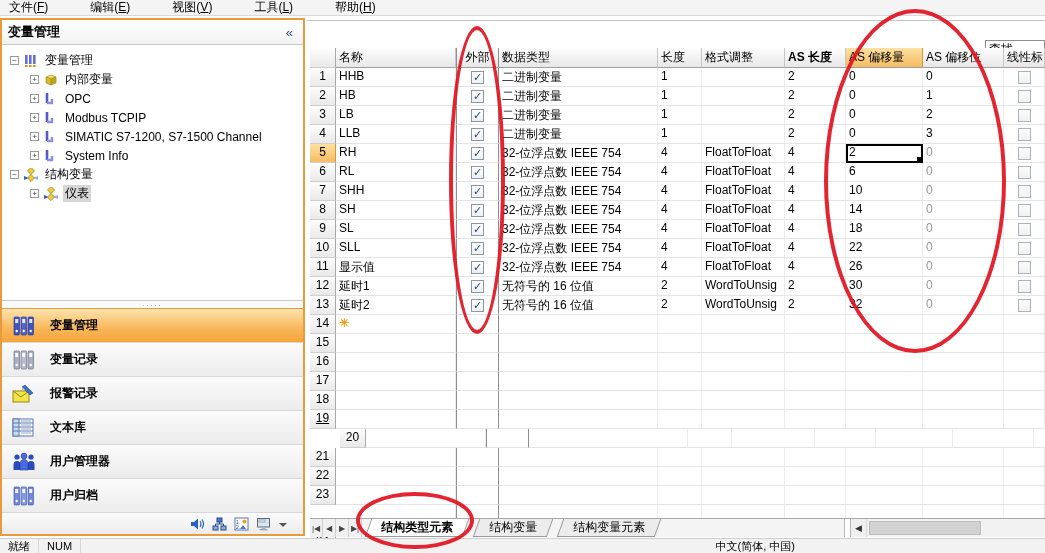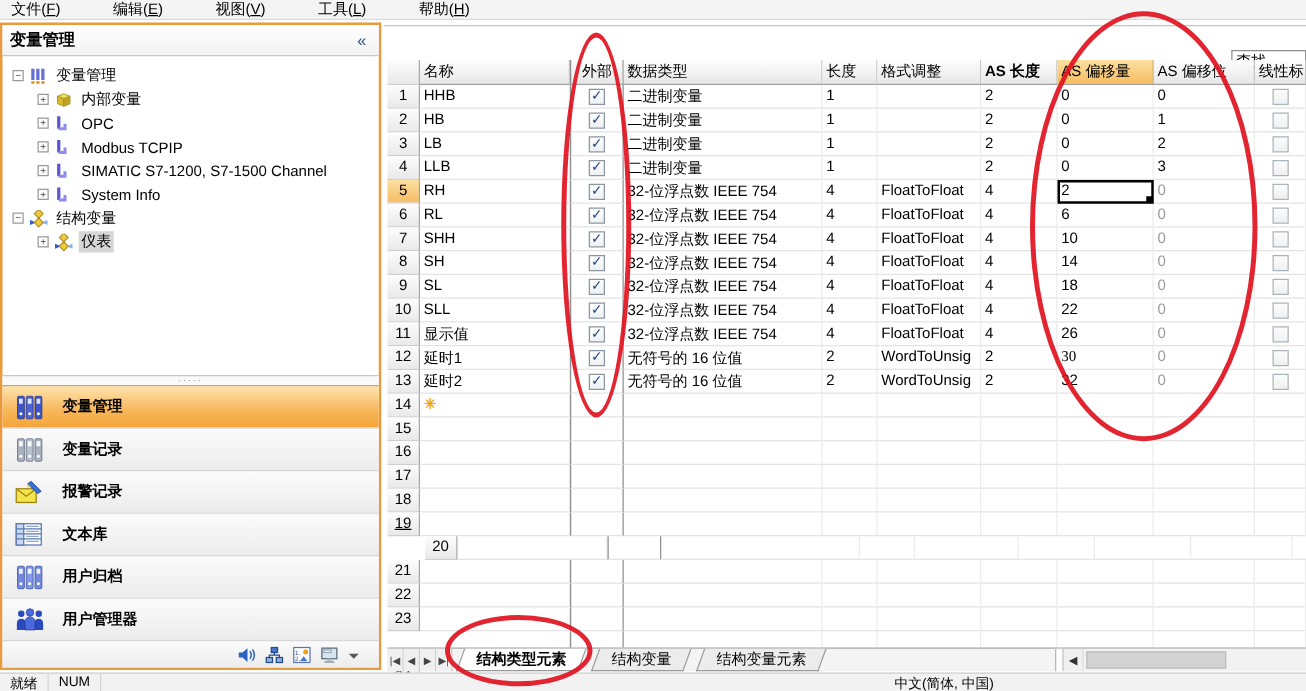--- a/index.html
+++ b/index.html
@@ -255,50 +255,50 @@
               <line x1="9" y1="4" x2="19" y2="4"></line>
               <line x1="9" y1="8" x2="19" y2="8"></line>
               <line x1="9" y1="12" x2="19" y2="12"></line>
               <line x1="9" y1="16" x2="19" y2="16"></line>
             </g>
           </svg></span>
         <span class="nav-label">文本库</span>
       </div>
       <div class="nav-item">
         <span class="nav-ico"><svg width="24" height="22">
+            <g fill="#2a4ac0">
+              <circle cx="5" cy="6" r="2.6"></circle>
+              <path d="M1.5 19 v-5 q0-4 3.5-4 t3.5 4 v5 z"></path>
+              <circle cx="19" cy="6" r="2.6"></circle>
+              <path d="M15.5 19 v-5 q0-4 3.5-4 t3.5 4 v5 z"></path>
+            </g>
+            <g fill="#4a6ae0" stroke="#1a307e" stroke-width=".5">
+              <circle cx="12" cy="5" r="3"></circle>
+              <path d="M8 19 v-6 q0-4.5 4-4.5 t4 4.5 v6 z"></path>
+            </g>
+          </svg></span>
+        <span class="nav-label">用户管理器</span>
+      </div>
+      <div class="nav-item">
+        <span class="nav-ico"><svg width="24" height="22">
             <g stroke="#3a4ea0" stroke-width=".6">
               <rect x="2" y="2" width="5.5" height="18" rx="1" fill="#7288dc"></rect>
               <rect x="9" y="2" width="5.5" height="18" rx="1" fill="#8098e6"></rect>
               <rect x="16" y="2" width="5.5" height="18" rx="1" fill="#7288dc"></rect>
             </g>
             <g fill="#fff">
               <circle cx="4.7" cy="16" r="1.2"></circle>
               <circle cx="11.7" cy="16" r="1.2"></circle>
               <circle cx="18.7" cy="16" r="1.2"></circle>
               <rect x="3.2" y="4" width="3" height="4" opacity=".9"></rect>
               <rect x="10.2" y="4" width="3" height="4" opacity=".9"></rect>
               <rect x="17.2" y="4" width="3" height="4" opacity=".9"></rect>
             </g>
           </svg></span>
         <span class="nav-label">用户归档</span>
-      </div>
-      <div class="nav-item">
-        <span class="nav-ico"><svg width="24" height="22">
-            <g fill="#2a4ac0">
-              <circle cx="5" cy="6" r="2.6"></circle>
-              <path d="M1.5 19 v-5 q0-4 3.5-4 t3.5 4 v5 z"></path>
-              <circle cx="19" cy="6" r="2.6"></circle>
-              <path d="M15.5 19 v-5 q0-4 3.5-4 t3.5 4 v5 z"></path>
-            </g>
-            <g fill="#4a6ae0" stroke="#1a307e" stroke-width=".5">
-              <circle cx="12" cy="5" r="3"></circle>
-              <path d="M8 19 v-6 q0-4.5 4-4.5 t4 4.5 v6 z"></path>
-            </g>
-          </svg></span>
-        <span class="nav-label">用户管理器</span>
       </div>
     </div>
   <div id="lp-footer">
       <span class="ftr-ico"><svg width="15" height="14">
           <polygon points="1,5 4,5 8,1.5 8,12.5 4,9 1,9" fill="#2b63c0"></polygon>
           <path d="M10 4 q2 3 0 6 M12 2.5 q3 4.5 0 9" stroke="#2b63c0" fill="none" stroke-width="1.2"></path>
         </svg></span>
       <span class="ftr-ico"><svg width="15" height="14">
           <rect x="5" y="1" width="5" height="4" fill="#4a78c8" stroke="#24488c"></rect>
           <rect x="1" y="9" width="5" height="4" fill="#8cb0e0" stroke="#24488c"></rect>
@@ -519,21 +519,21 @@
       <div class="g-row">
         <div class="gc rn" style="width: 26px;">12</div>
         <div class="gc " style="width: 120px;">延时1</div>
         <div class="gc ext-col" style="width: 43px;">
           <span class="cb">✓</span>
         </div>
         <div class="gc " style="width: 159px;">无符号的 16 位值</div>
         <div class="gc " style="width: 44px;">2</div>
         <div class="gc " style="width: 83px;">WordToUnsig</div>
         <div class="gc " style="width: 61px;">2</div>
-        <div class="gc " style="width: 77px; font-family: Liberation Serif, serif;">30</div>
+        <div class="gc " style="width: 77px;">30</div>
         <div class="gc gray" style="width: 81px;">0</div>
         <div class="gc ck-col" style="width: 41px;">
           <span class="cb off"></span>
         </div>
       </div>
       <div class="g-row">
         <div class="gc rn" style="width: 26px;">13</div>
         <div class="gc " style="width: 120px;">延时2</div>
         <div class="gc ext-col" style="width: 43px;">
           <span class="cb">✓</span>

